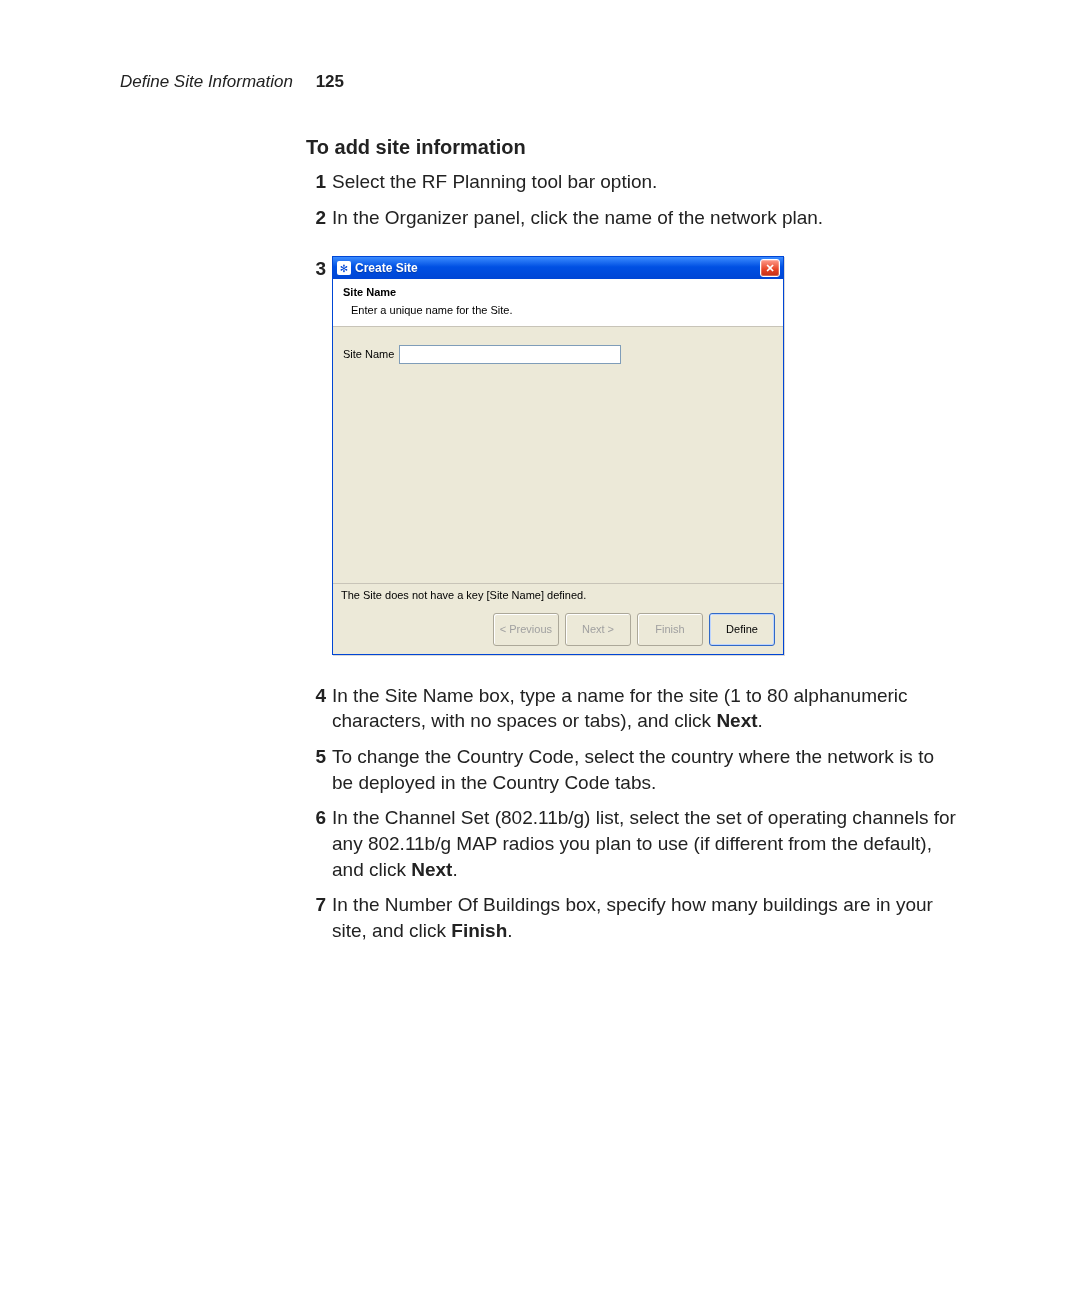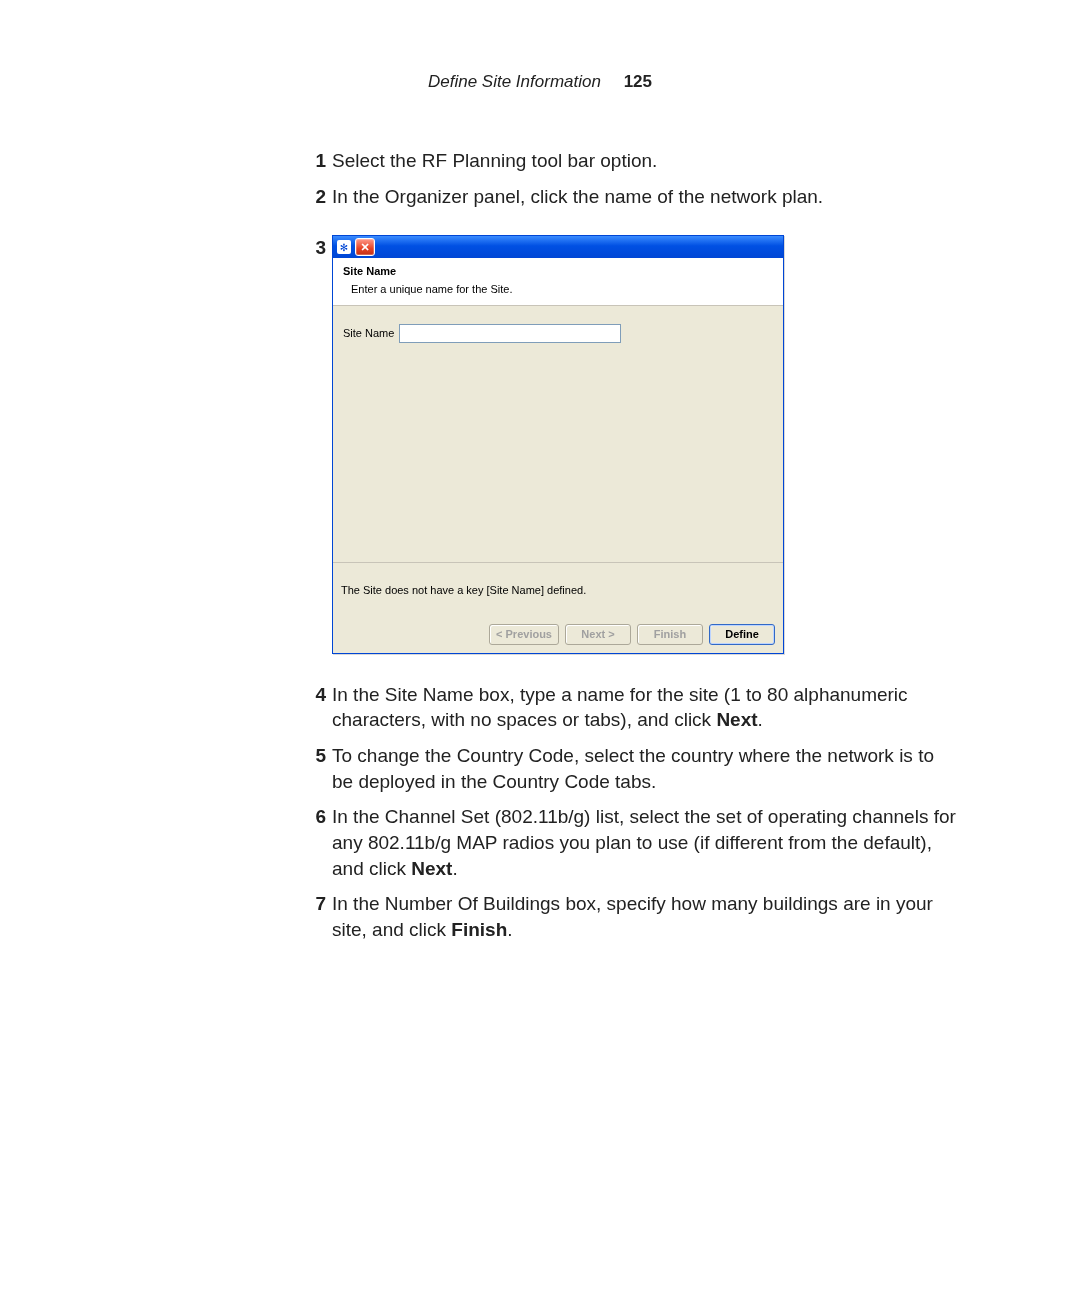--- a/index.html
+++ b/index.html
@@ -9,23 +9,23 @@
     font-family: "Segoe UI", "Helvetica Neue", Arial, sans-serif;
     color: #222;
     width: 1080px;
   }
   .page {
     box-sizing: border-box;
     width: 1080px;
     padding: 72px 120px 60px 120px;
   }
   .running-head {
-    text-align: center;
+    text-align: left;
     font-size: 17px;
-    margin-bottom: 56px;
+    margin-bottom: 44px;
     font-family: "Segoe UI", Arial, sans-serif;
   }
   .running-head .section-title { font-style: italic; }
   .running-head .pg { font-weight: 700; margin-left: 18px; font-style: normal; }
   .content { margin-left: 186px; }
   h3.proc-title {
     font-size: 20px;
     font-weight: 700;
     margin: 0 0 10px 0;
   }
@@ -122,67 +122,68 @@
     width: 216px;
     height: 17px;
     border: 1px solid #7f9db9;
     background: #fff;
     padding: 0 2px;
     font-family: Tahoma, Arial, sans-serif;
     font-size: 11px;
   }
   .wiz-status {
     border-top: 1px solid #c8c4b8;
-    padding: 20px 8px;
+    padding: 4px 8px;
     color: #000;
   }
   .wiz-buttons {
     display: flex;
     justify-content: flex-end;
     gap: 6px;
     padding: 6px 8px 8px 8px;
     background: #ece9d8;
   }
   .wiz-buttons button {
     min-width: 66px;
-    height: 21px;
+    height: 33px;
     font-family: Tahoma, Arial, sans-serif;
     font-size: 11px;
     background: #ece9d8;
     border: 1px solid #aca899;
     border-radius: 3px;
     box-shadow: inset 1px 1px 0 #fff;
-    font-weight: bold;
   }
   .wiz-buttons button[disabled] { color: #a0a0a0; }
   .wiz-buttons button.default { border: 1px solid #3169c6; box-shadow: inset 0 0 0 1px #bcd4ff, inset 1px 1px 0 #fff; }
 </style>
 </head>
 <body>
 
 <div class="page">
 
   <div class="running-head">
     <span class="section-title">Define Site Information</span>
     <span class="pg">125</span>
   </div>
 
   <div class="content">
 
+    <h3 class="proc-title">To add site information</h3>
 
     <ol class="steps">
       <li><span>Select the RF Planning tool bar option.</span></li>
       <li><span>In the Organizer panel, click the name of the network plan.</span></li>
       <li>
 
         <div class="figure-wrap">
           <div class="dialog">
 
             <div class="titlebar">
               <span class="tb-icon">✻</span>
+              <span class="tb-title">Create Site</span>
               <span class="tb-close">✕</span>
             </div>
 
             <div class="wiz-header">
               <div class="wh-title">Site Name</div>
               <div class="wh-sub">Enter a unique name for the Site.</div>
             </div>
 
             <div class="wiz-body">
               <div class="form-row">

